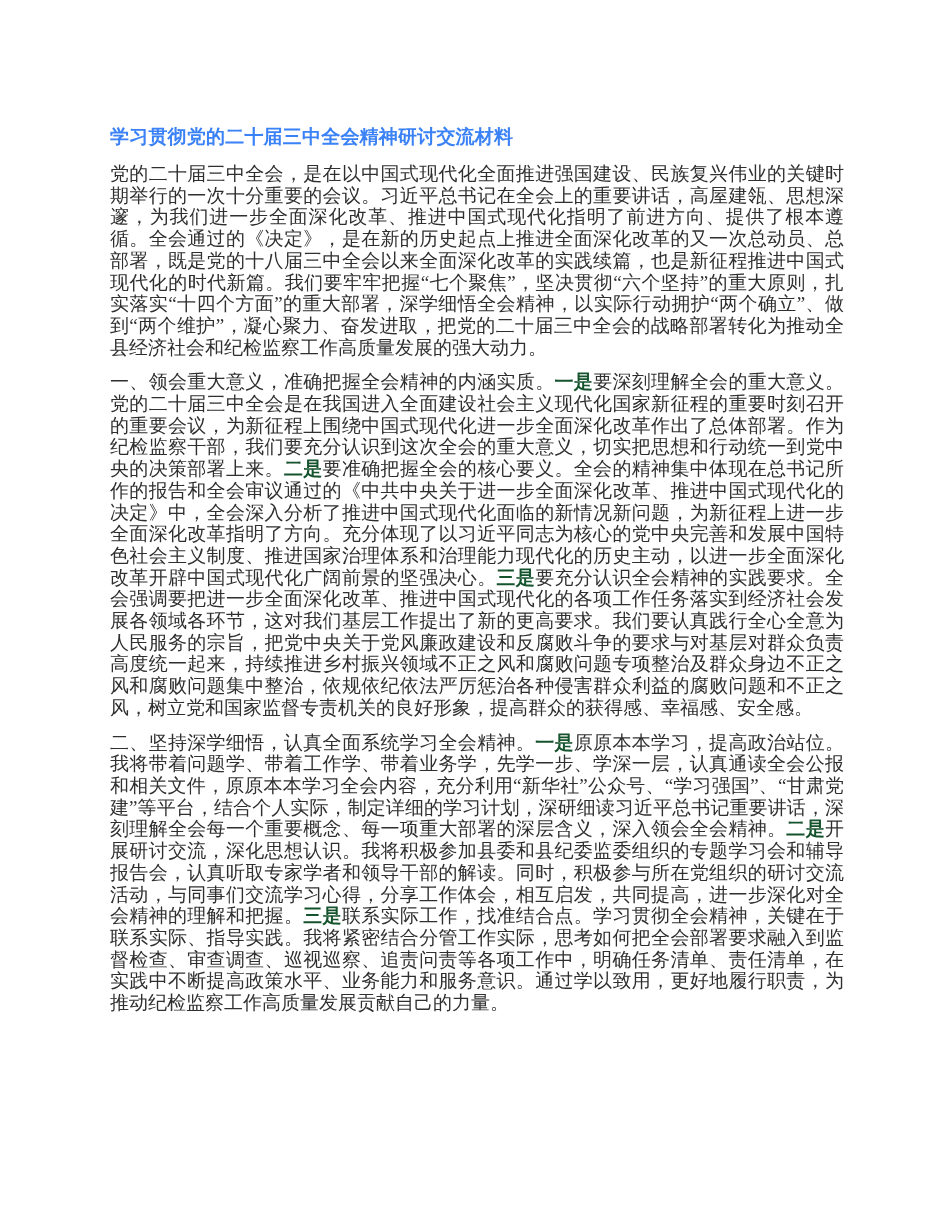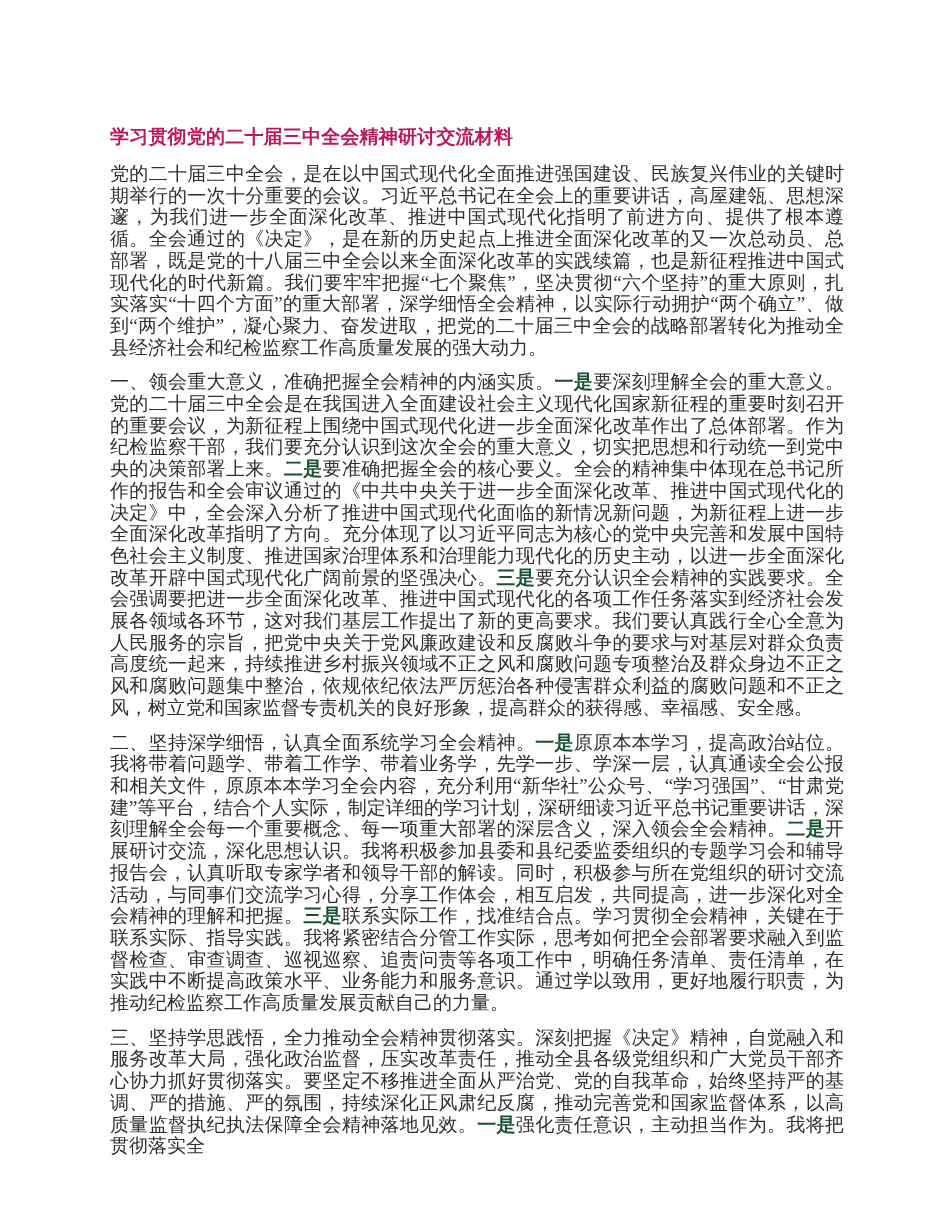--- a/index.html
+++ b/index.html
@@ -17,21 +17,21 @@
   }
   .content {
     position: absolute;
     left: 110px;
     top: 126px;
     width: 734px;
   }
   .doc-title {
     font-size: 19px;
     font-weight: bold;
-    color: #be185d;
+    color: #3b82f6;
     margin: 0 0 15px 0;
     line-height: 22px;
     letter-spacing: 0.2px;
   }
   .para {
     font-size: 19px;
     line-height: 21.7px;
     color: #2f2f2f;
     text-align: justify;
     text-justify: inter-ideograph;
@@ -46,16 +46,15 @@
 </head>
 <body>
 
 <div class="page">
   <div class="content">
     <h1 class="doc-title">学习贯彻党的二十届三中全会精神研讨交流材料</h1>
     <div>
         <p class="para"><span>党的二十届三中全会，是在以中国式现代化全面推进强国建设、民族复兴伟业的关键时期举行的一次十分重要的会议。习近平总书记在全会上的重要讲话，高屋建瓴、思想深邃，为我们进一步全面深化改革、推进中国式现代化指明了前进方向、提供了根本遵循。全会通过的《决定》，是在新的历史起点上推进全面深化改革的又一次总动员、总部署，既是党的十八届三中全会以来全面深化改革的实践续篇，也是新征程推进中国式现代化的时代新篇。我们要牢牢把握“七个聚焦”，坚决贯彻“六个坚持”的重大原则，扎实落实“十四个方面”的重大部署，深学细悟全会精神，以实际行动拥护“两个确立”、做到“两个维护”，凝心聚力、奋发进取，把党的二十届三中全会的战略部署转化为推动全县经济社会和纪检监察工作高质量发展的强大动力。</span></p>
         <p class="para"><span>一、领会重大意义，准确把握全会精神的内涵实质。</span><b>一是</b><span>要深刻理解全会的重大意义。党的二十届三中全会是在我国进入全面建设社会主义现代化国家新征程的重要时刻召开的重要会议，为新征程上围绕中国式现代化进一步全面深化改革作出了总体部署。作为纪检监察干部，我们要充分认识到这次全会的重大意义，切实把思想和行动统一到党中央的决策部署上来。</span><b>二是</b><span>要准确把握全会的核心要义。全会的精神集中体现在总书记所作的报告和全会审议通过的《中共中央关于进一步全面深化改革、推进中国式现代化的决定》中，全会深入分析了推进中国式现代化面临的新情况新问题，为新征程上进一步全面深化改革指明了方向。充分体现了以习近平同志为核心的党中央完善和发展中国特色社会主义制度、推进国家治理体系和治理能力现代化的历史主动，以进一步全面深化改革开辟中国式现代化广阔前景的坚强决心。</span><b>三是</b><span>要充分认识全会精神的实践要求。全会强调要把进一步全面深化改革、推进中国式现代化的各项工作任务落实到经济社会发展各领域各环节，这对我们基层工作提出了新的更高要求。我们要认真践行全心全意为人民服务的宗旨，把党中央关于党风廉政建设和反腐败斗争的要求与对基层对群众负责高度统一起来，持续推进乡村振兴领域不正之风和腐败问题专项整治及群众身边不正之风和腐败问题集中整治，依规依纪依法严厉惩治各种侵害群众利益的腐败问题和不正之风，树立党和国家监督专责机关的良好形象，提高群众的获得感、幸福感、安全感。</span></p>
         <p class="para"><span>二、坚持深学细悟，认真全面系统学习全会精神。</span><b>一是</b><span>原原本本学习，提高政治站位。我将带着问题学、带着工作学、带着业务学，先学一步、学深一层，认真通读全会公报和相关文件，原原本本学习全会内容，充分利用“新华社”公众号、“学习强国”、“甘肃党建”等平台，结合个人实际，制定详细的学习计划，深研细读习近平总书记重要讲话，深刻理解全会每一个重要概念、每一项重大部署的深层含义，深入领会全会精神。</span><b>二是</b><span>开展研讨交流，深化思想认识。我将积极参加县委和县纪委监委组织的专题学习会和辅导报告会，认真听取专家学者和领导干部的解读。同时，积极参与所在党组织的研讨交流活动，与同事们交流学习心得，分享工作体会，相互启发，共同提高，进一步深化对全会精神的理解和把握。</span><b>三是</b><span>联系实际工作，找准结合点。学习贯彻全会精神，关键在于联系实际、指导实践。我将紧密结合分管工作实际，思考如何把全会部署要求融入到监督检查、审查调查、巡视巡察、追责问责等各项工作中，明确任务清单、责任清单，在实践中不断提高政策水平、业务能力和服务意识。通过学以致用，更好地履行职责，为推动纪检监察工作高质量发展贡献自己的力量。</span></p>
-        <p class="para"><span>三、坚持学思践悟，全力推动全会精神贯彻落实。深刻把握《决定》精神，自觉融入和服务改革大局，强化政治监督，压实改革责任，推动全县各级党组织和广大党员干部齐心协力抓好贯彻落实。要坚定不移推进全面从严治党、党的自我革命，始终坚持严的基调、严的措施、严的氛围，持续深化正风肃纪反腐，推动完善党和国家监督体系，以高质量监督执纪执法保障全会精神落地见效。</span><b>一是</b><span>强化责任意识，主动担当作为。我将把贯彻落实全</span></p>
       </div>
   </div>
 </div>
 
 </body></html>

